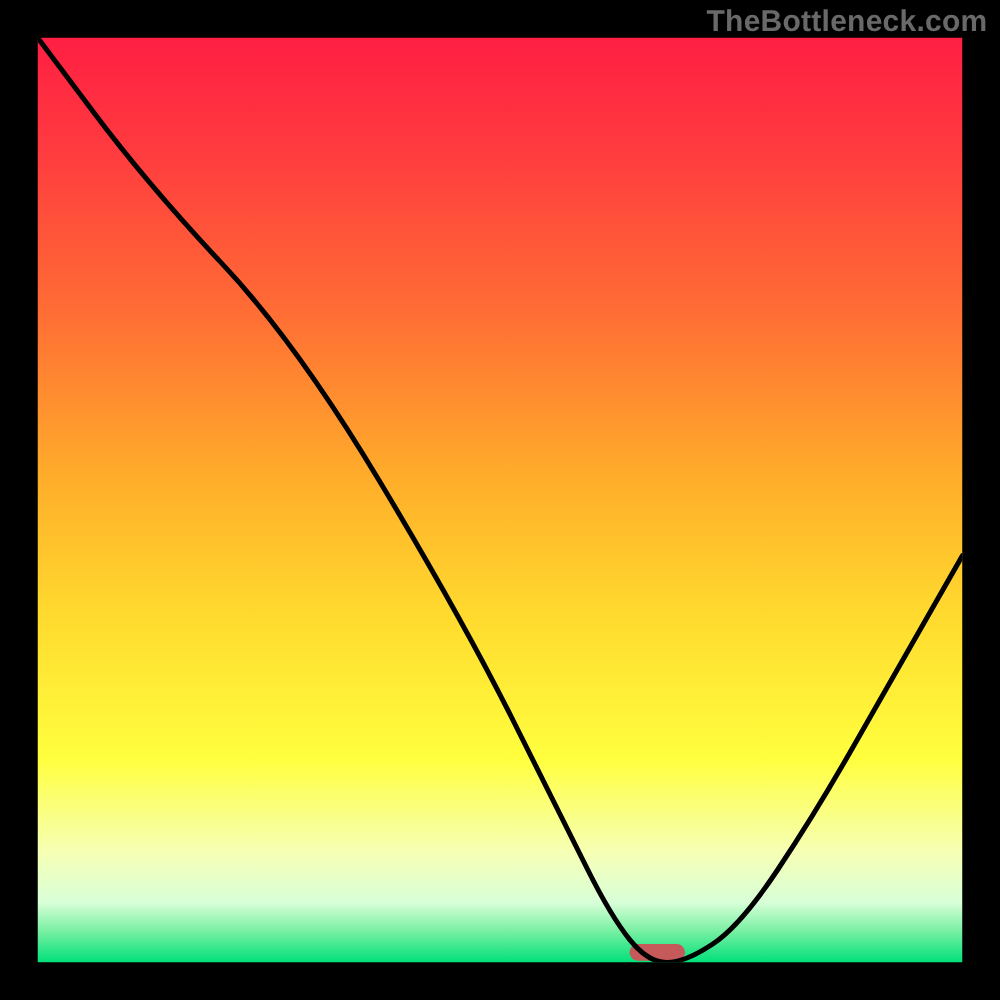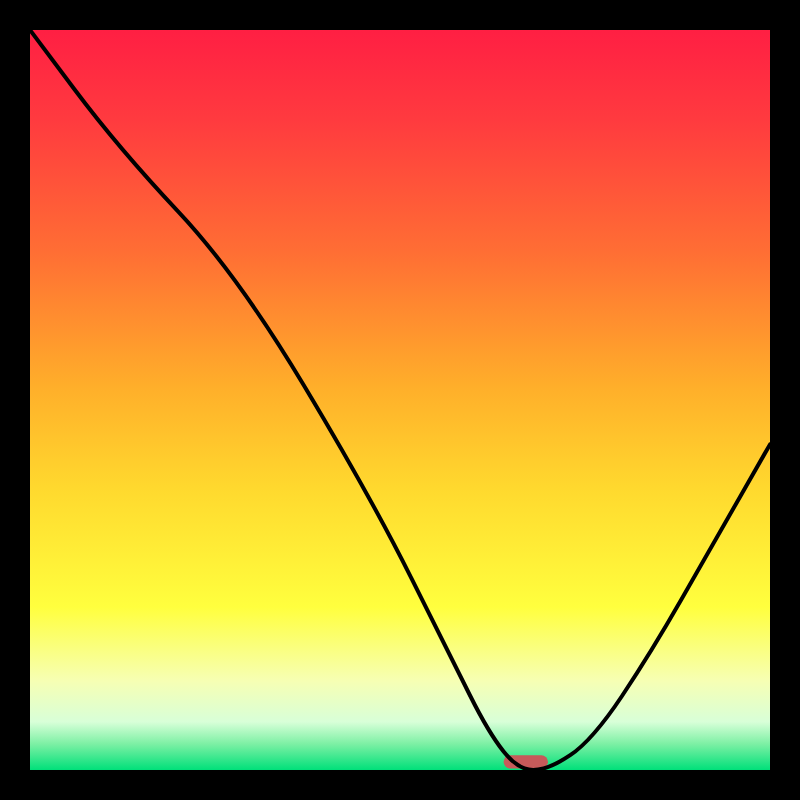--- a/index.html
+++ b/index.html
@@ -31,20 +31,21 @@
     left: 30px;
     top: 30px;
     width: 740px;
     height: 740px;
   }
 </style>
 </head>
 <body>
 
 <div class="frame">
+  <div class="watermark">TheBottleneck.com</div>
 
   <svg class="plot" viewBox="0 0 100 100" preserveAspectRatio="none">
     <defs>
       <linearGradient id="bg-grad" x1="0" y1="0" x2="0" y2="1">
           <stop offset="0%" stop-color="#ff1f43"></stop>
           <stop offset="12%" stop-color="#ff3a3f"></stop>
           <stop offset="30%" stop-color="#ff6e34"></stop>
           <stop offset="48%" stop-color="#ffae2a"></stop>
           <stop offset="62%" stop-color="#ffd92e"></stop>
           <stop offset="78%" stop-color="#ffff3e"></stop>

